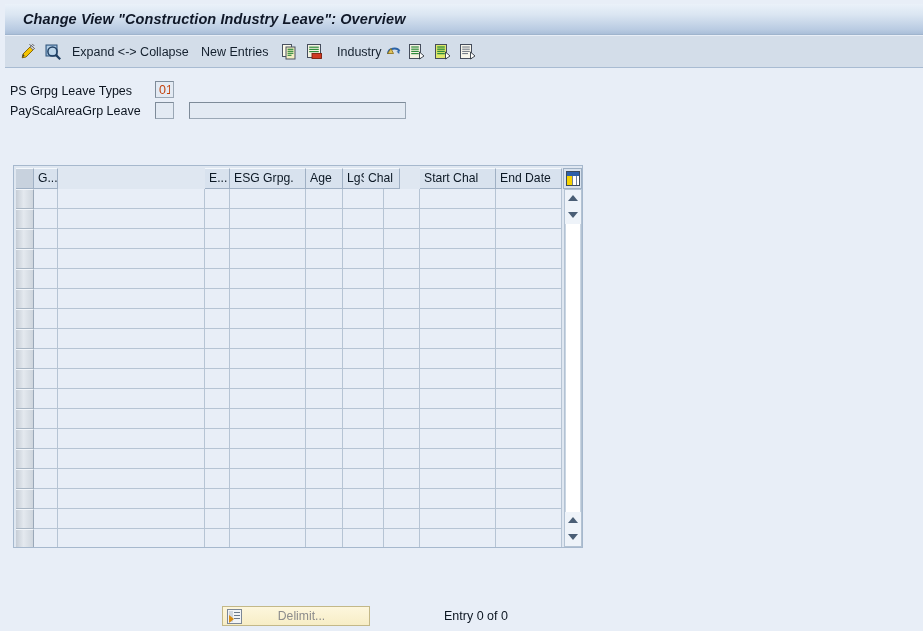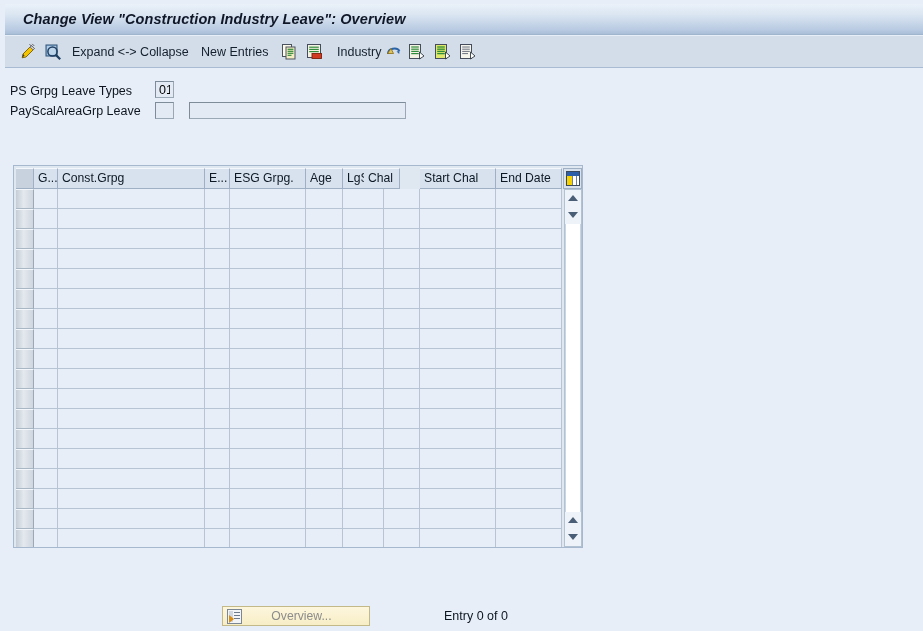--- a/index.html
+++ b/index.html
@@ -98,21 +98,21 @@
   }
   .sap-input {
     position: absolute;
     background: #e3eaf3;
     border: 1px solid #9aa7b5;
     border-top-color: #7e8b99;
     border-left-color: #7e8b99;
     box-sizing: border-box;
     font-family: "Liberation Sans", sans-serif;
     font-size: 12.5px;
-    color: #000000;
+    color: #c2410c;
     padding: 0 3px;
     line-height: 16px;
     outline: none;
   }
 
   
   #grid-wrap {
     position: absolute;
     left: 13px; top: 165px;
     width: 570px; height: 383px;
@@ -419,21 +419,20 @@
   <div class="form-label" style="left:10px; top:104px;">PayScalAreaGrp Leave</div>
   <input class="sap-input" style="left: 155px; top: 102px; width: 19px; height: 17px;" value="">
   <input class="sap-input" style="left: 189px; top: 102px; width: 217px; height: 17px;" value="">
 
   <div id="grid-wrap">
     <div id="grid-inner">
 
       <div id="grid-head">
           <div class="hcell sel" style="left: 0px; width: 18px;"></div>
           <div class="hcell" style="left: 18px; width: 24px;"><span>G...</span></div>
-          <div class="hcell" style="left: 42px; width: 147px;"><span>Const.Grpg</span></div>
           <div class="hcell" style="left: 189px; width: 25px;"><span>E...</span></div>
           <div class="hcell" style="left: 214px; width: 76px;"><span>ESG Grpg.</span></div>
           <div class="hcell" style="left: 290px; width: 37px;"><span>Age</span></div>
           <div class="hcell" style="left: 327px; width: 41px;"><span>LgSrv</span></div>
           <div class="hcell" style="left: 348px; width: 36px;"><span>Chal</span></div>
           <div class="hcell" style="left: 404px; width: 76px;"><span>Start Chal</span></div>
           <div class="hcell" style="left: 480px; width: 66px;"><span>End Date</span></div>
         </div>
 
       <div id="cfg-btn">
@@ -684,17 +683,17 @@
   </div>
 
   <div id="position-btn">
     <span id="pos-ico">
       <span class="pl"></span>
         <span class="l1"></span>
         <span class="l2"></span>
         <span class="l3"></span>
         <span class="ar"></span>
     </span>
-    <span id="position-label">Overview...</span>
+    <span id="position-label">Delimit...</span>
   </div>
   <div id="entry-count">Entry 0 of 0</div>
 
 </div>
 
 </body></html>

